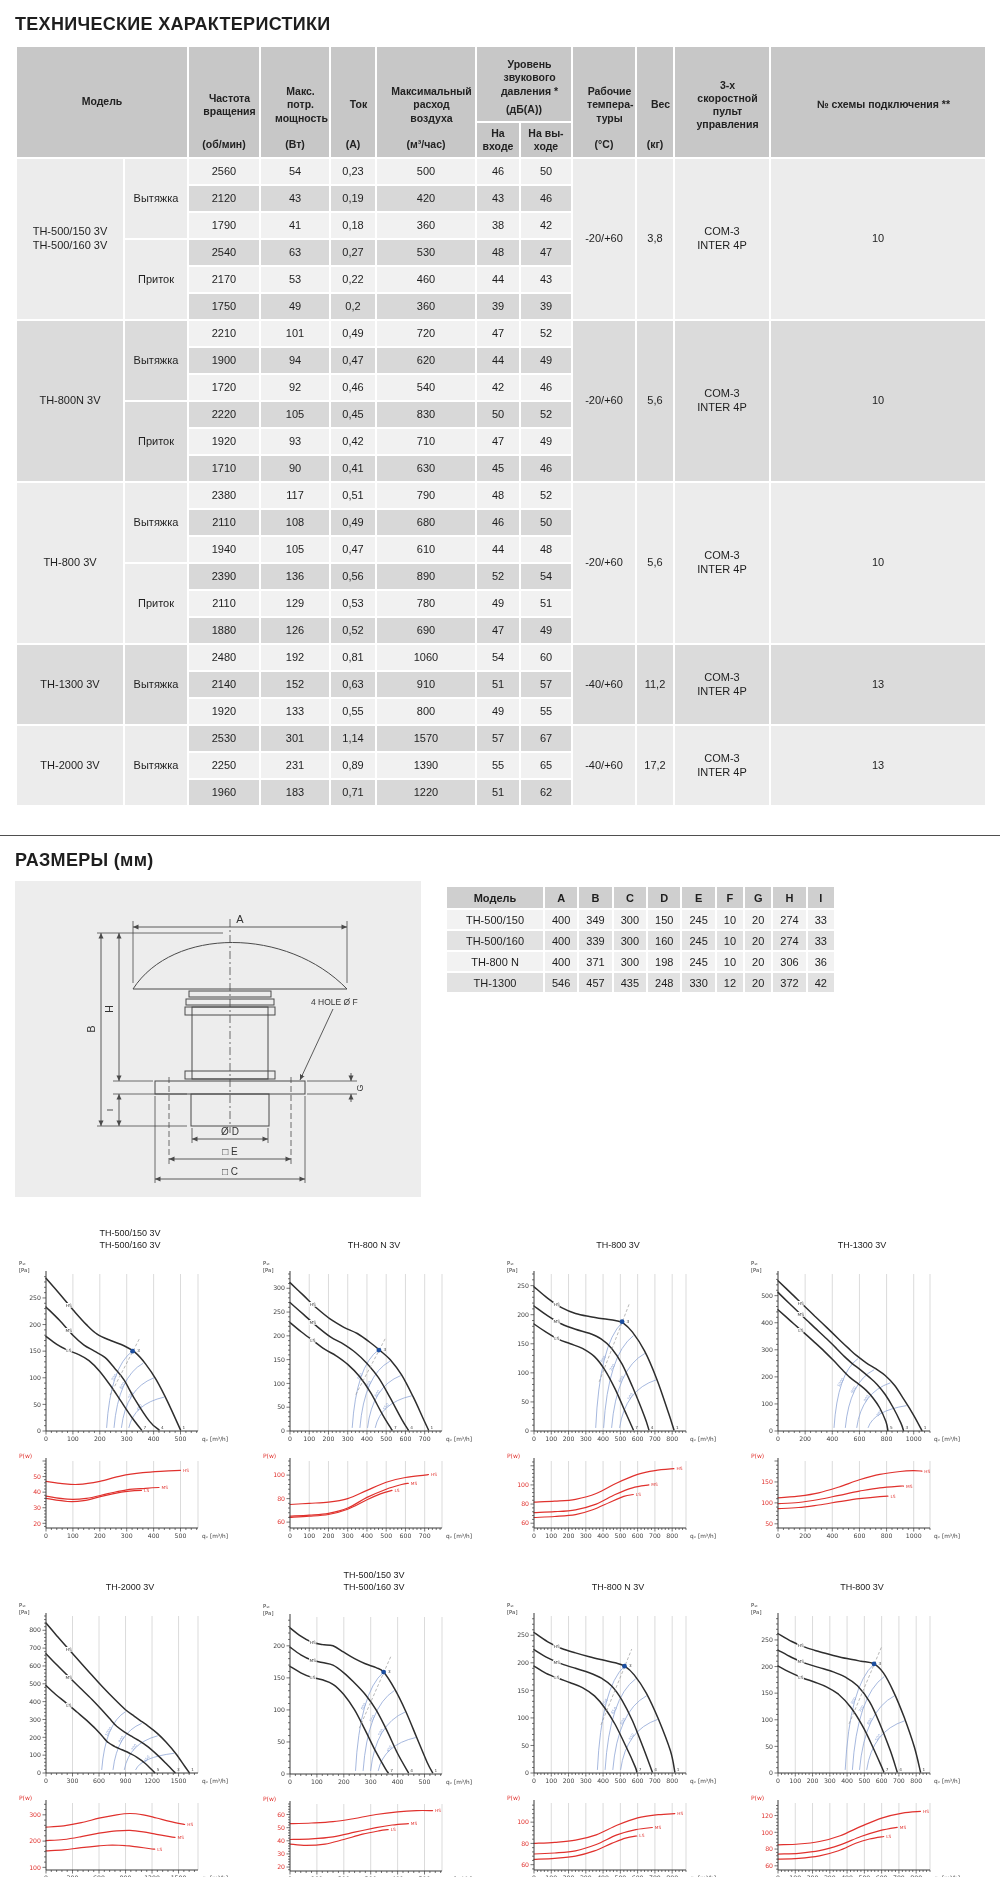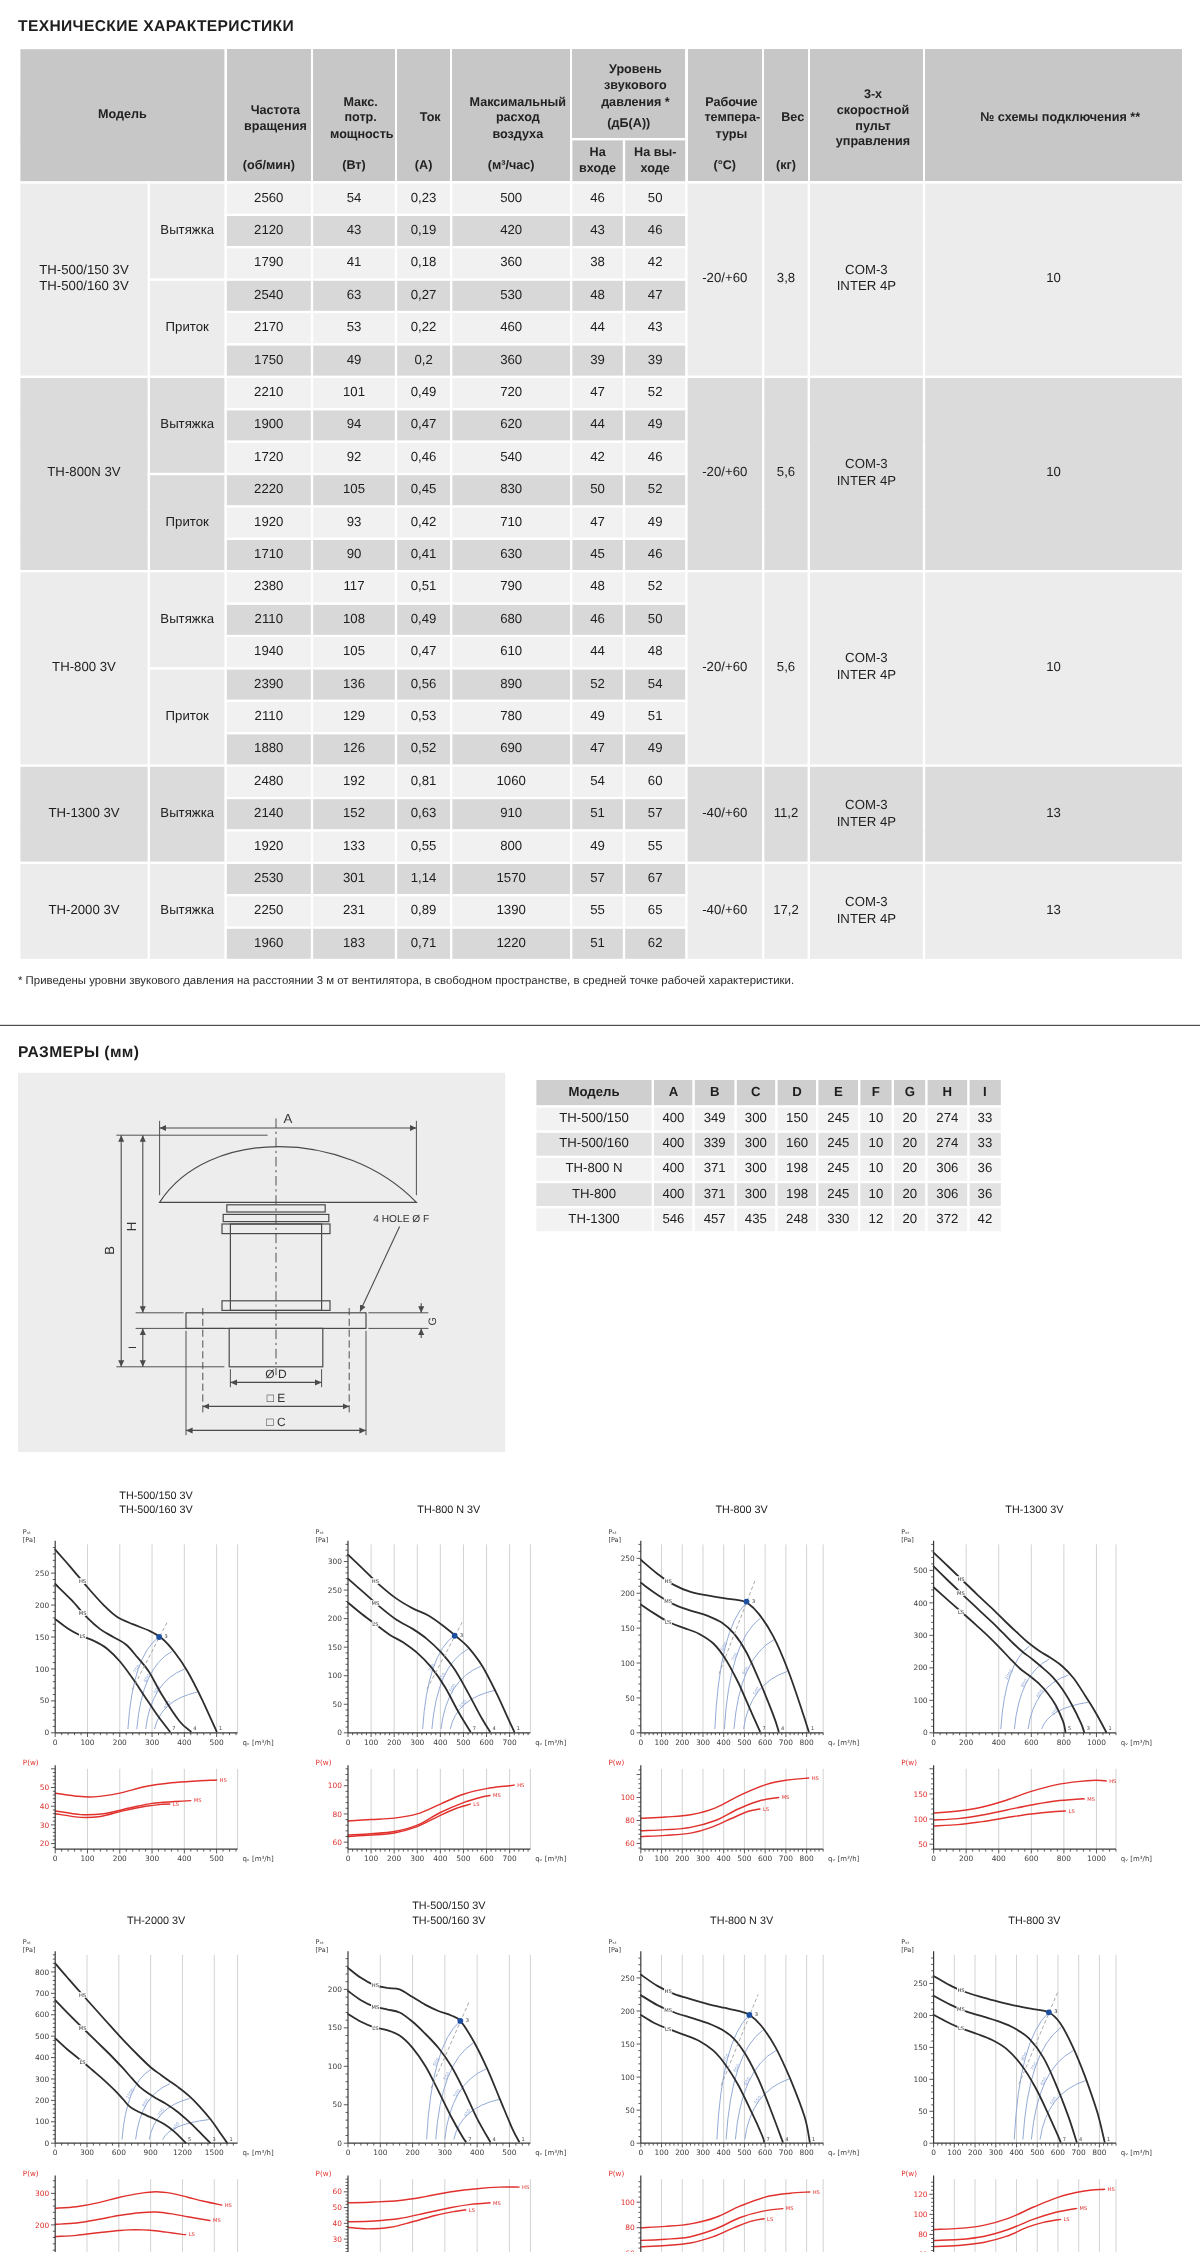--- a/index.html
+++ b/index.html
@@ -1,17 +1,17 @@
 <!DOCTYPE html>
 <html><head>
 <meta charset="utf-8">
 <style>
   html,body{margin:0;padding:0;background:#fff;}
   body{width:1000px;min-height:1877px;font-family:"Liberation Sans",sans-serif;color:#1e1e1e;}
-  h1,h2{font-size:13px;font-weight:700;margin:14px 0 10px 15px;letter-spacing:.3px;}
+  h1,h2{font-size:18px;font-weight:700;margin:14px 0 10px 15px;letter-spacing:.3px;}
   
   table.spec{margin-left:15px;border-collapse:collapse;table-layout:fixed;width:970px;}
   table.spec th,table.spec td{border:2px solid #fff;text-align:center;vertical-align:middle;padding:0;font-size:11px;line-height:1.25;}
   table.spec thead th{background:#c7c7c7;font-weight:700;font-size:10.5px;color:#222;}
   table.spec thead tr.hr1{height:76px;}
   table.spec th.sub{height:34px;font-size:10.5px;}
   th.hc{vertical-align:top;position:relative;}
   th.hc .ht{padding:6px 3px 0 14px;}
   th.hc .hu{position:absolute;bottom:6px;left:0;right:0;font-weight:700;}
   th.hc .hui{margin-top:5px;}
@@ -336,21 +336,20 @@
         <td class="rd">183</td>
         <td class="rd">0,71</td>
         <td class="rd">1220</td>
         <td class="rd">51</td>
         <td class="rd">62</td>
       </tr>
     </tbody>
 </table>
 
 <div class="notes">
-  <div>* Приведены уровни звукового давления на расстоянии 3 м от вентилятора, в свободном пространстве, в средней точке рабочей характеристики.</div>
 </div>
 
 <hr class="divider">
 
 <h2>РАЗМЕРЫ (мм)</h2>
 
 <div class="dims-row">
   <div class="draw-panel">
     <svg width="406" height="316" viewBox="0 0 406 316">
       <defs>
@@ -445,32 +444,20 @@
           <td>300</td>
           <td>160</td>
           <td>245</td>
           <td>10</td>
           <td>20</td>
           <td>274</td>
           <td>33</td>
         </tr>
         <tr>
           <td>TH-800 N</td>
-          <td>400</td>
-          <td>371</td>
-          <td>300</td>
-          <td>198</td>
-          <td>245</td>
-          <td>10</td>
-          <td>20</td>
-          <td>306</td>
-          <td>36</td>
-        </tr>
-        <tr>
-          <td>TH-800</td>
           <td>400</td>
           <td>371</td>
           <td>300</td>
           <td>198</td>
           <td>245</td>
           <td>10</td>
           <td>20</td>
           <td>306</td>
           <td>36</td>
         </tr>

